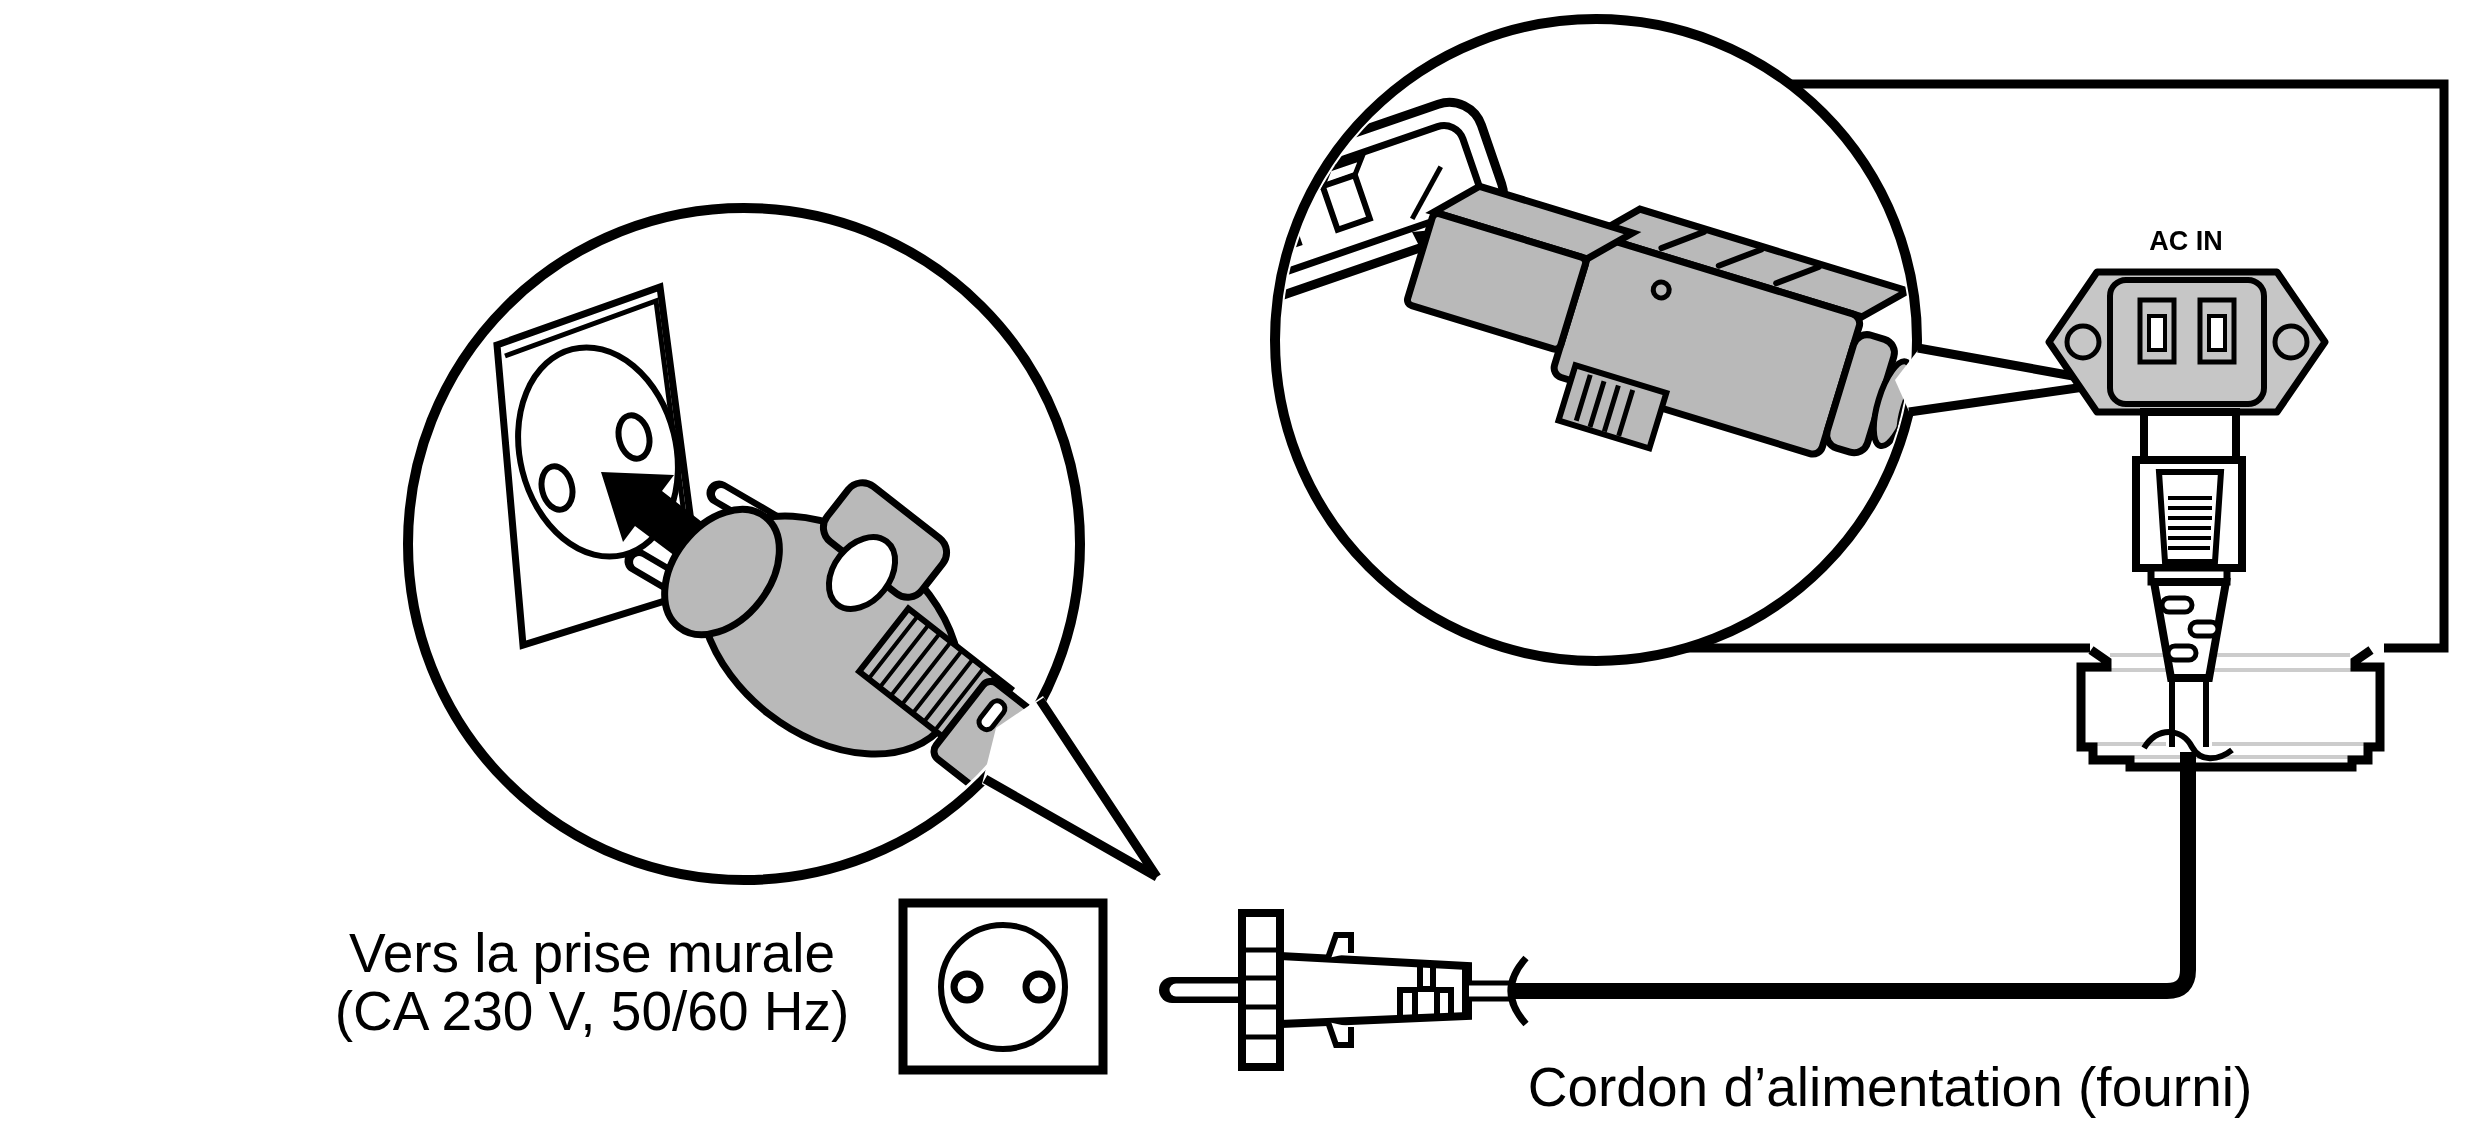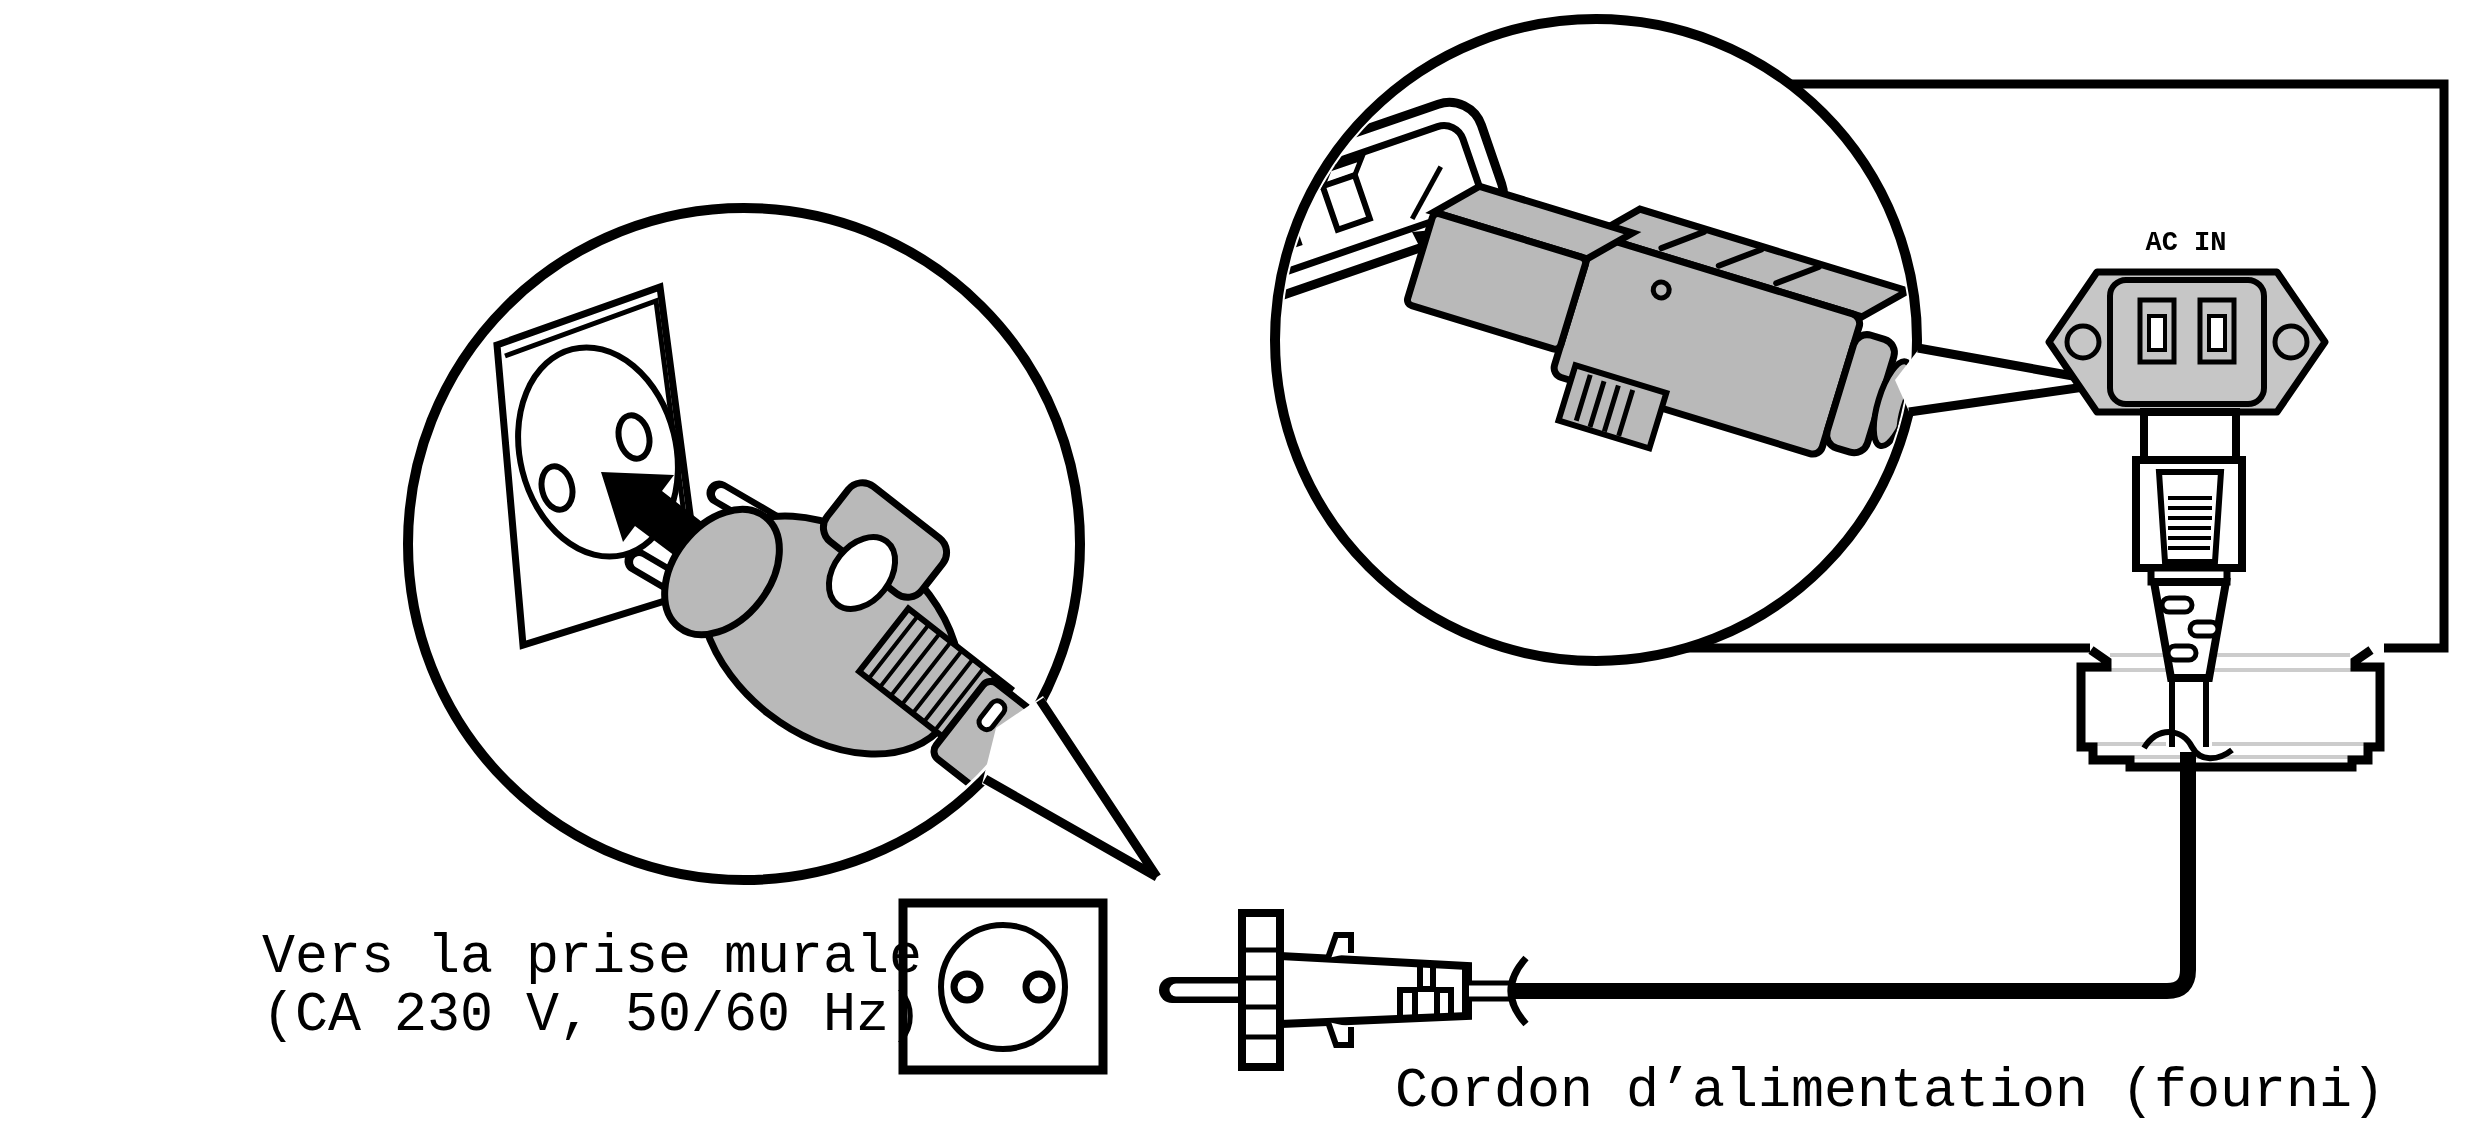--- a/index.html
+++ b/index.html
@@ -1,17 +1,17 @@
 <!DOCTYPE html>
 <html><head>
 <meta charset="utf-8">
 <style>
   html,body{margin:0;padding:0;background:#fff;}
   .figure{position:relative;width:2458px;height:1139px;background:#fff;overflow:hidden;
-          font-family:Liberation Mono, monospace;text-align:center;}
+          font-family:Liberation Sans, sans-serif;text-align:center;}
   svg{display:block;}
   .ln{stroke:#000;fill:none;}
   .wf{fill:#fff;stroke:#000;}
   .gf{fill:#b9b9b9;stroke:#000;}
   .if{fill:#c6c6c6;stroke:#000;}
   .thin{stroke:#cccccc;fill:none;}
   .blk{fill:#000;stroke:none;}
   text{fill:#000;}
   .lbl{font-size:55px;}
   .small-lbl{font-size:27px;font-weight:bold;}

